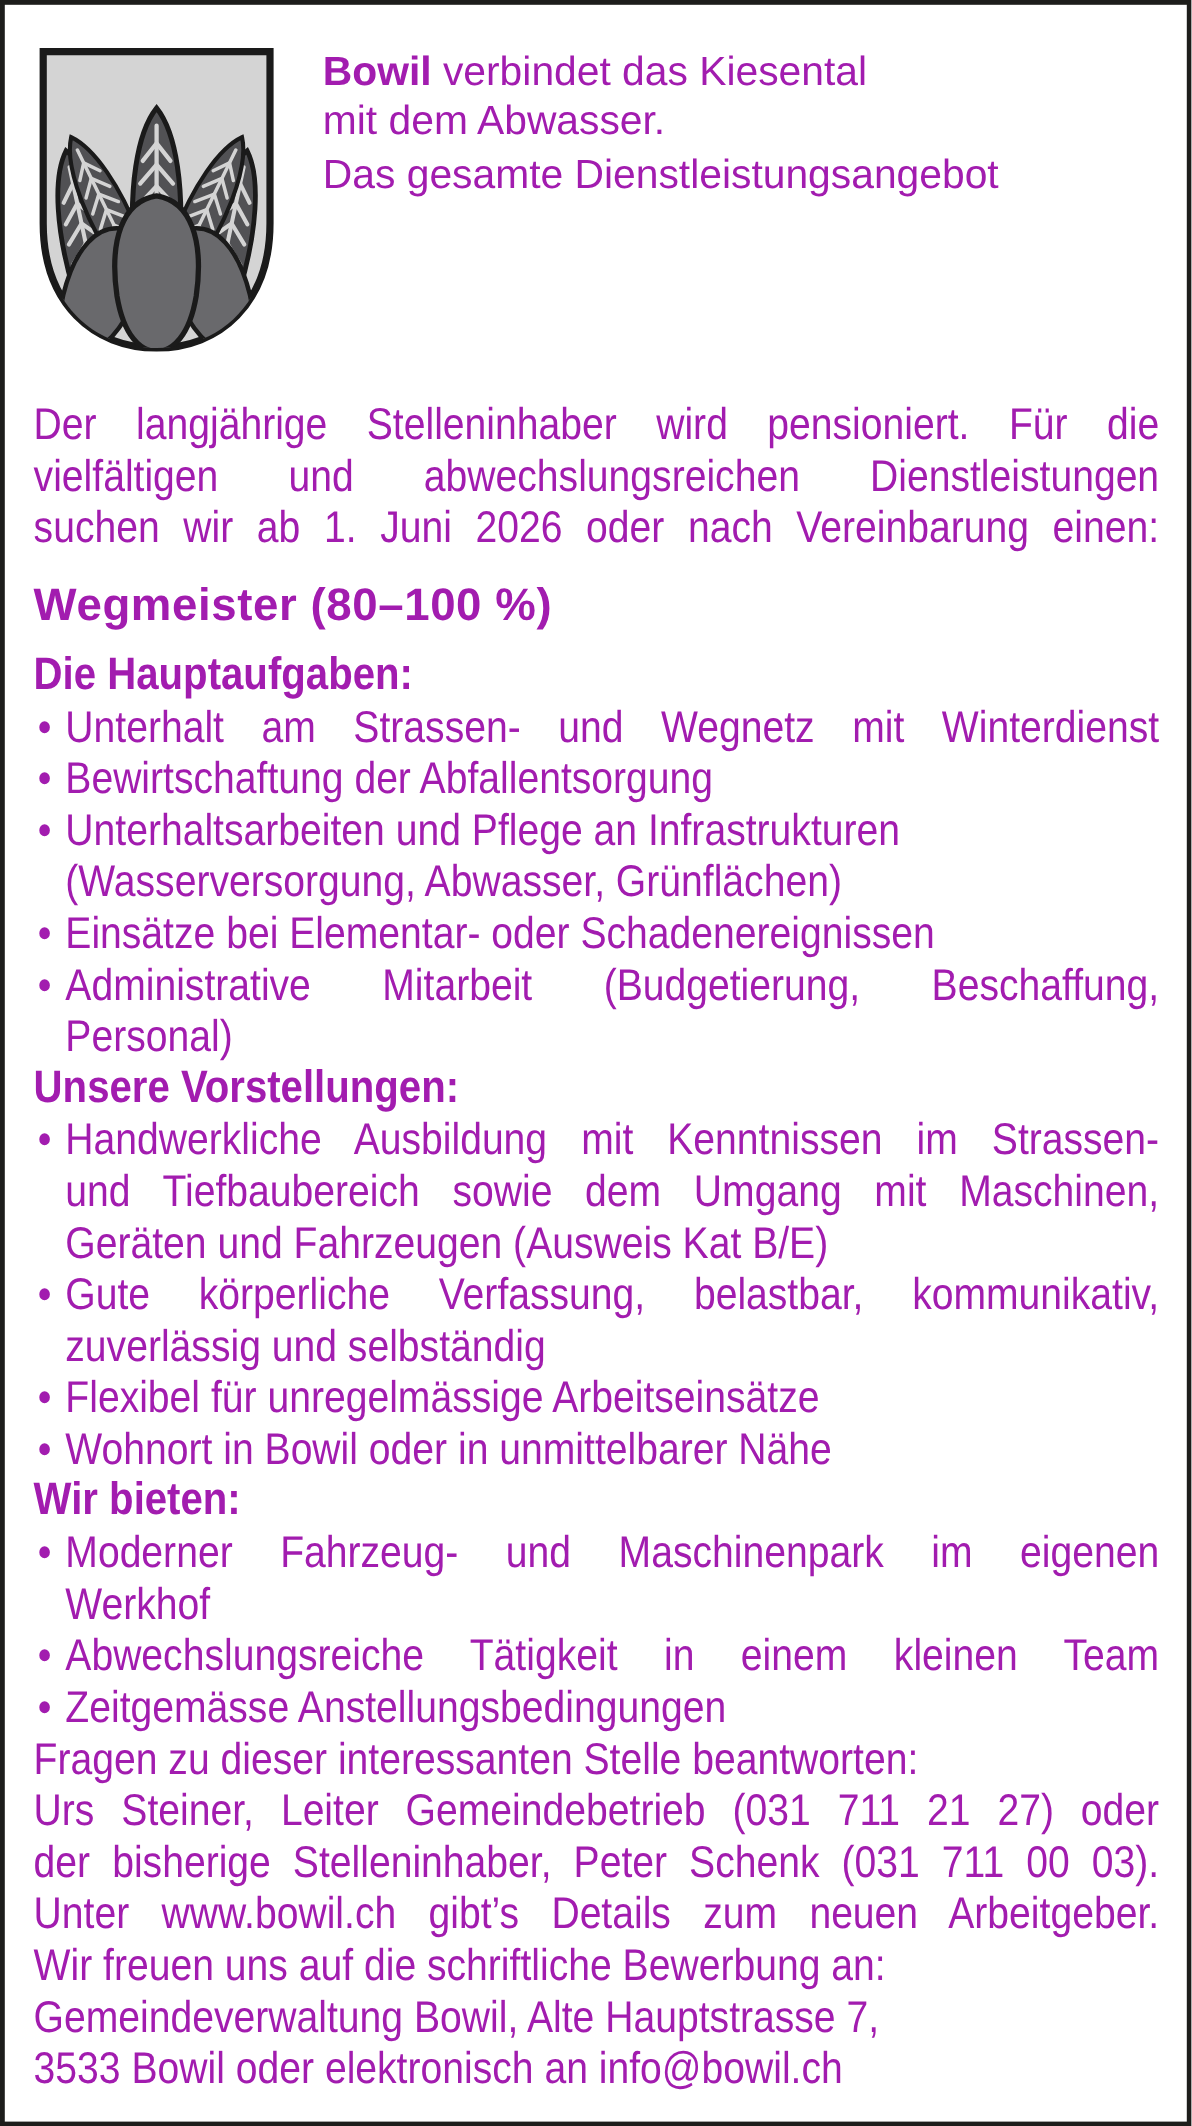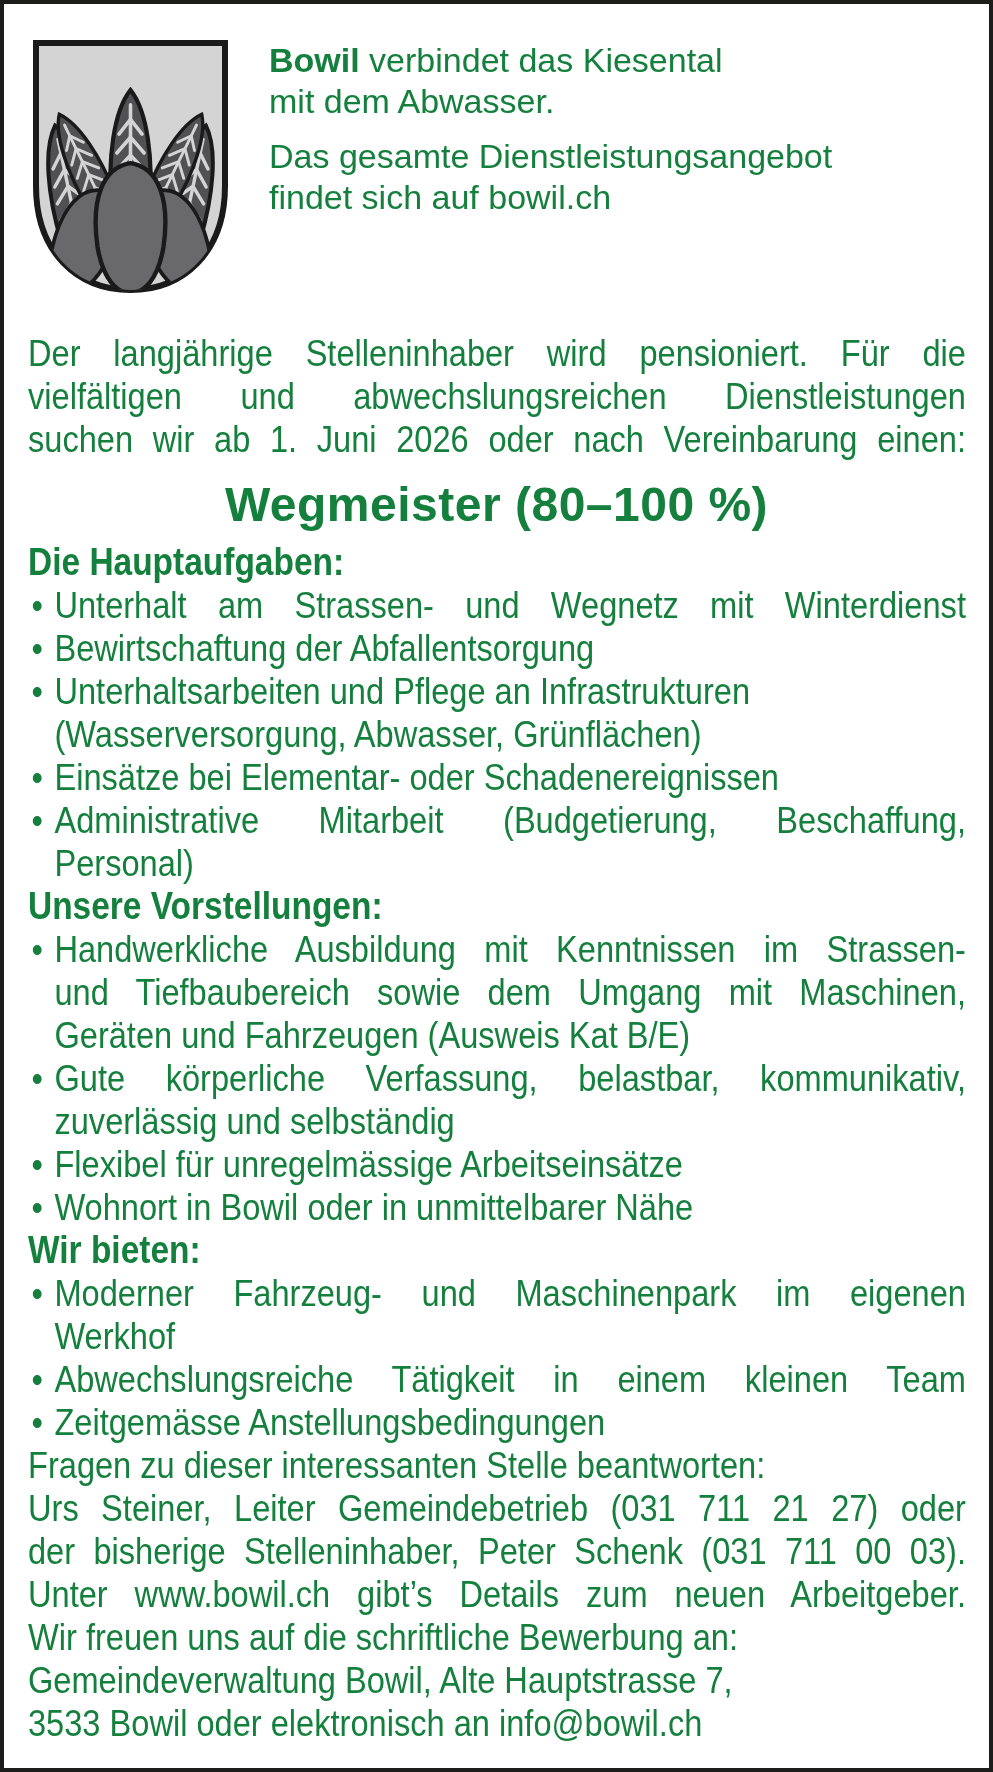--- a/index.html
+++ b/index.html
@@ -5,43 +5,43 @@
   html,body { margin:0; padding:0; background:#ffffff; }
   .page {
     position:relative;
     width:993px; height:1772px;
     box-sizing:border-box;
     background:#ffffff;
     border:4px solid #1d1d1b;
     padding:34px 24px 0 24px;
     overflow:hidden;
     font-family:"Liberation Sans", sans-serif;
-    color:#15803d;
+    color:#a21caf;
   }
   
   .header-row { display:flex; align-items:flex-start; gap:36px; margin-bottom:36px; }
   .logo { flex:0 0 auto; }
   .header-text { font-size:34px; line-height:41px; padding-top:2px; }
-  .header-text .para2 { margin-top:14px; }
+  .header-text .para2 { margin-top:4px; }
   .brand { font-weight:bold; }
   
   .condense {
     width:1065px;
     transform:scaleX(0.8807);
     transform-origin:0 0;
   }
   .ln { font-size:37px; line-height:43px; white-space:nowrap; }
   .j  { white-space:normal; text-align:justify; text-align-last:justify; }
   .li { position:relative; padding-left:30px; }
   .li::before { content:"\2022"; position:absolute; left:4px; top:0; }
   .cont { padding-left:30px; }
   .sec-heading { font-size:38px; line-height:43px; font-weight:bold; }
   .job-title {
-    font-size:48px; line-height:56px; font-weight:bold;
-    margin:16px 0 8px 0; letter-spacing:0.5px;text-align:center;
+    font-size:38px; line-height:56px; font-weight:bold;
+    margin:16px 0 8px 0; letter-spacing:0.5px;
   }
   .para { margin-top:13px; }
   .group { margin:0; }
 </style>
 </head>
 <body>
 
 <div class="page">
 
   <div class="header-row">
@@ -78,21 +78,20 @@
         <use href="#bulb" transform="translate(102.5,178) scale(1.1)"></use>
       </g>
     </svg>
 
     <div class="header-text">
       <div>
         <span class="brand">Bowil</span><span> verbindet das Kiesental</span>
       </div>
       <div>mit dem Abwasser.</div>
       <div class="para2">Das gesamte Dienstleistungsangebot</div>
-      <div>findet sich auf bowil.ch</div>
     </div>
   </div>
 
   <div class="condense">
     <div class="ln j">Der langjährige Stelleninhaber wird pensioniert. Für die</div>
     <div class="ln j">vielfältigen und abwechslungsreichen Dienstleistungen</div>
     <div class="ln j">suchen wir ab 1. Juni 2026 oder nach Vereinbarung einen:</div>
   </div>
 
   <h1 class="job-title">Wegmeister (80–100 %)</h1>

